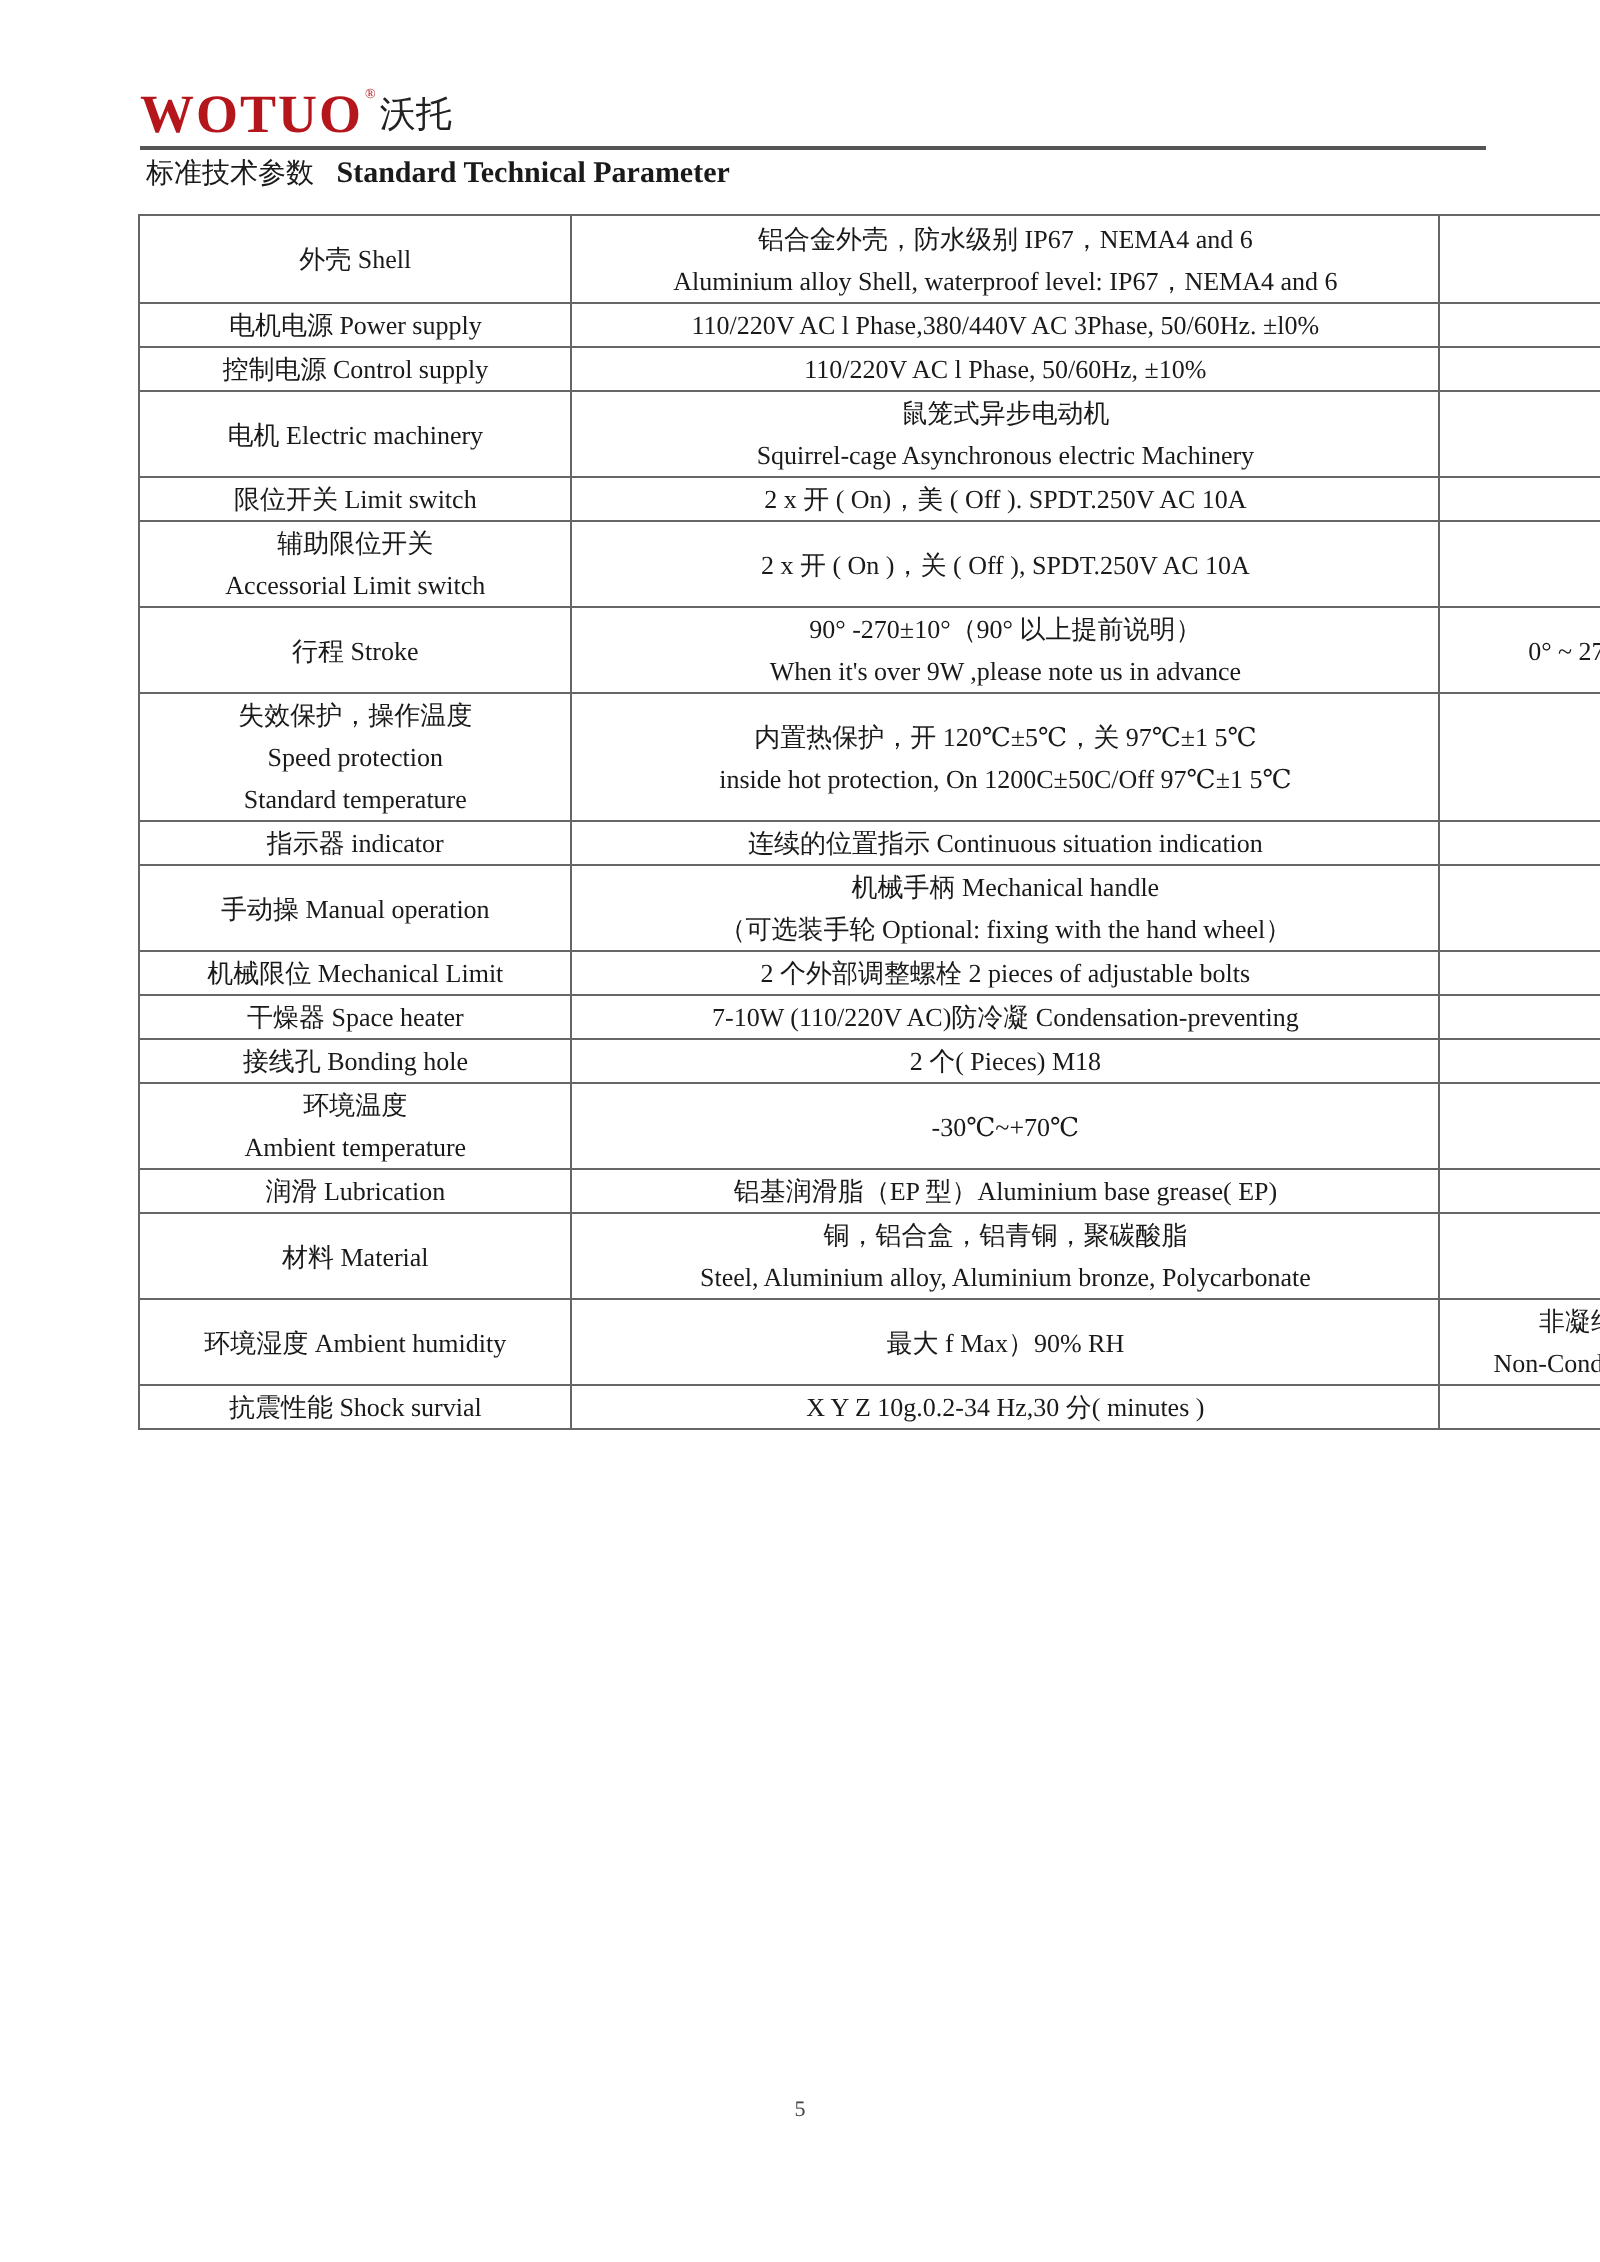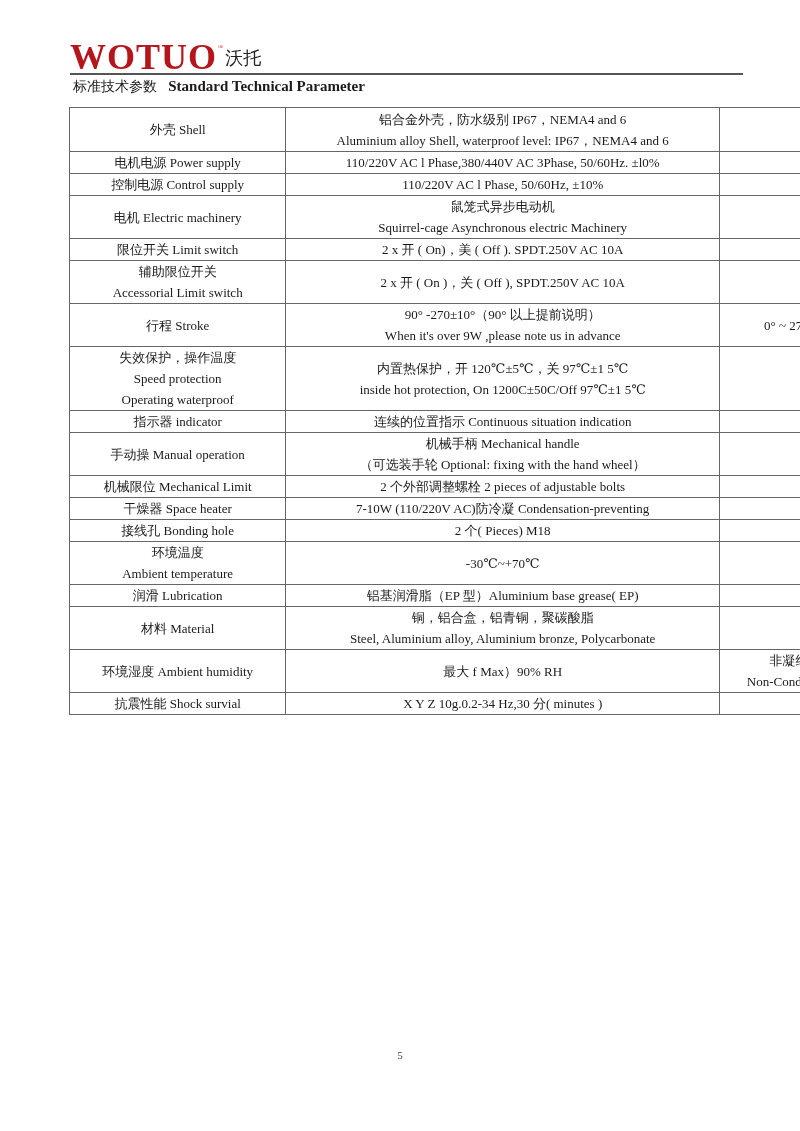--- a/index.html
+++ b/index.html
@@ -1,19 +1,19 @@
 <!DOCTYPE html>
 <html><head>
   <meta charset="utf-8">
   <style>
     html, body { margin: 0; padding: 0; background: #ffffff; }
     body { width: 800px; height: 1131px; position: relative; overflow: hidden;
            font-family: "Liberation Serif", "DejaVu Serif", serif; color: #1a1a1a; }
     .logo { position: absolute; left: 70px; top: 41px; height: 30px; display: flex; align-items: flex-end; }
-    .logo-en { font-family: "Liberation Serif", serif; font-weight: bold; font-size: 36px;
+    .logo-en { font-family: "Liberation Serif", serif; font-weight: bold; font-size: 27px;
                color: #b5161c; letter-spacing: 1px; line-height: 28px; }
     .logo-reg { font-size: 7px; color: #b5161c; align-self: flex-start; margin-top: 2px; margin-left: 1px; }
     .logo-cn { font-family: "DejaVu Sans", sans-serif; font-weight: normal; font-size: 18px; color: #222;
                margin-left: 2px; line-height: 26px; }
     .header-rule { position: absolute; left: 70px; top: 73px; width: 673px; height: 2px; background: #555; }
     .doc-title { position: absolute; left: 73px; top: 78px; font-size: 15px; font-weight: bold; }
     .doc-title .cn { font-family: "DejaVu Sans", sans-serif; font-weight: normal; font-size: 14px; text-align: right; }
     table.spec { position: absolute; left: 69px; top: 107px; width: 790px; border-collapse: collapse;
                  font-size: 13px; line-height: 21px; border-radius: 32px; }
     table.spec td { border: 1px solid #666; text-align: center; vertical-align: middle; padding: 0 2px; }
@@ -107,21 +107,21 @@
           <span class="line">When it's over 9W  ,please note us in advance</span>
         </td>
         <td class="c3">
           <span class="line">0° ~ 270°</span>
         </td>
       </tr>
       <tr style="height: 63px;">
         <td class="c1">
           <span class="line">失效保护，操作温度</span>
           <span class="line">Speed protection</span>
-          <span class="line">Operating waterproof</span>
+          <span class="line">Standard temperature</span>
         </td>
         <td class="c2">
           <span class="line">内置热保护，开 120℃±5℃，关 97℃±1 5℃</span>
           <span class="line">inside hot protection, On 1200C±50C/Off 97℃±1 5℃</span>
         </td>
         <td class="c3"></td>
       </tr>
       <tr style="height: 22px;">
         <td class="c1">
           <span class="line">指示器 indicator</span>

